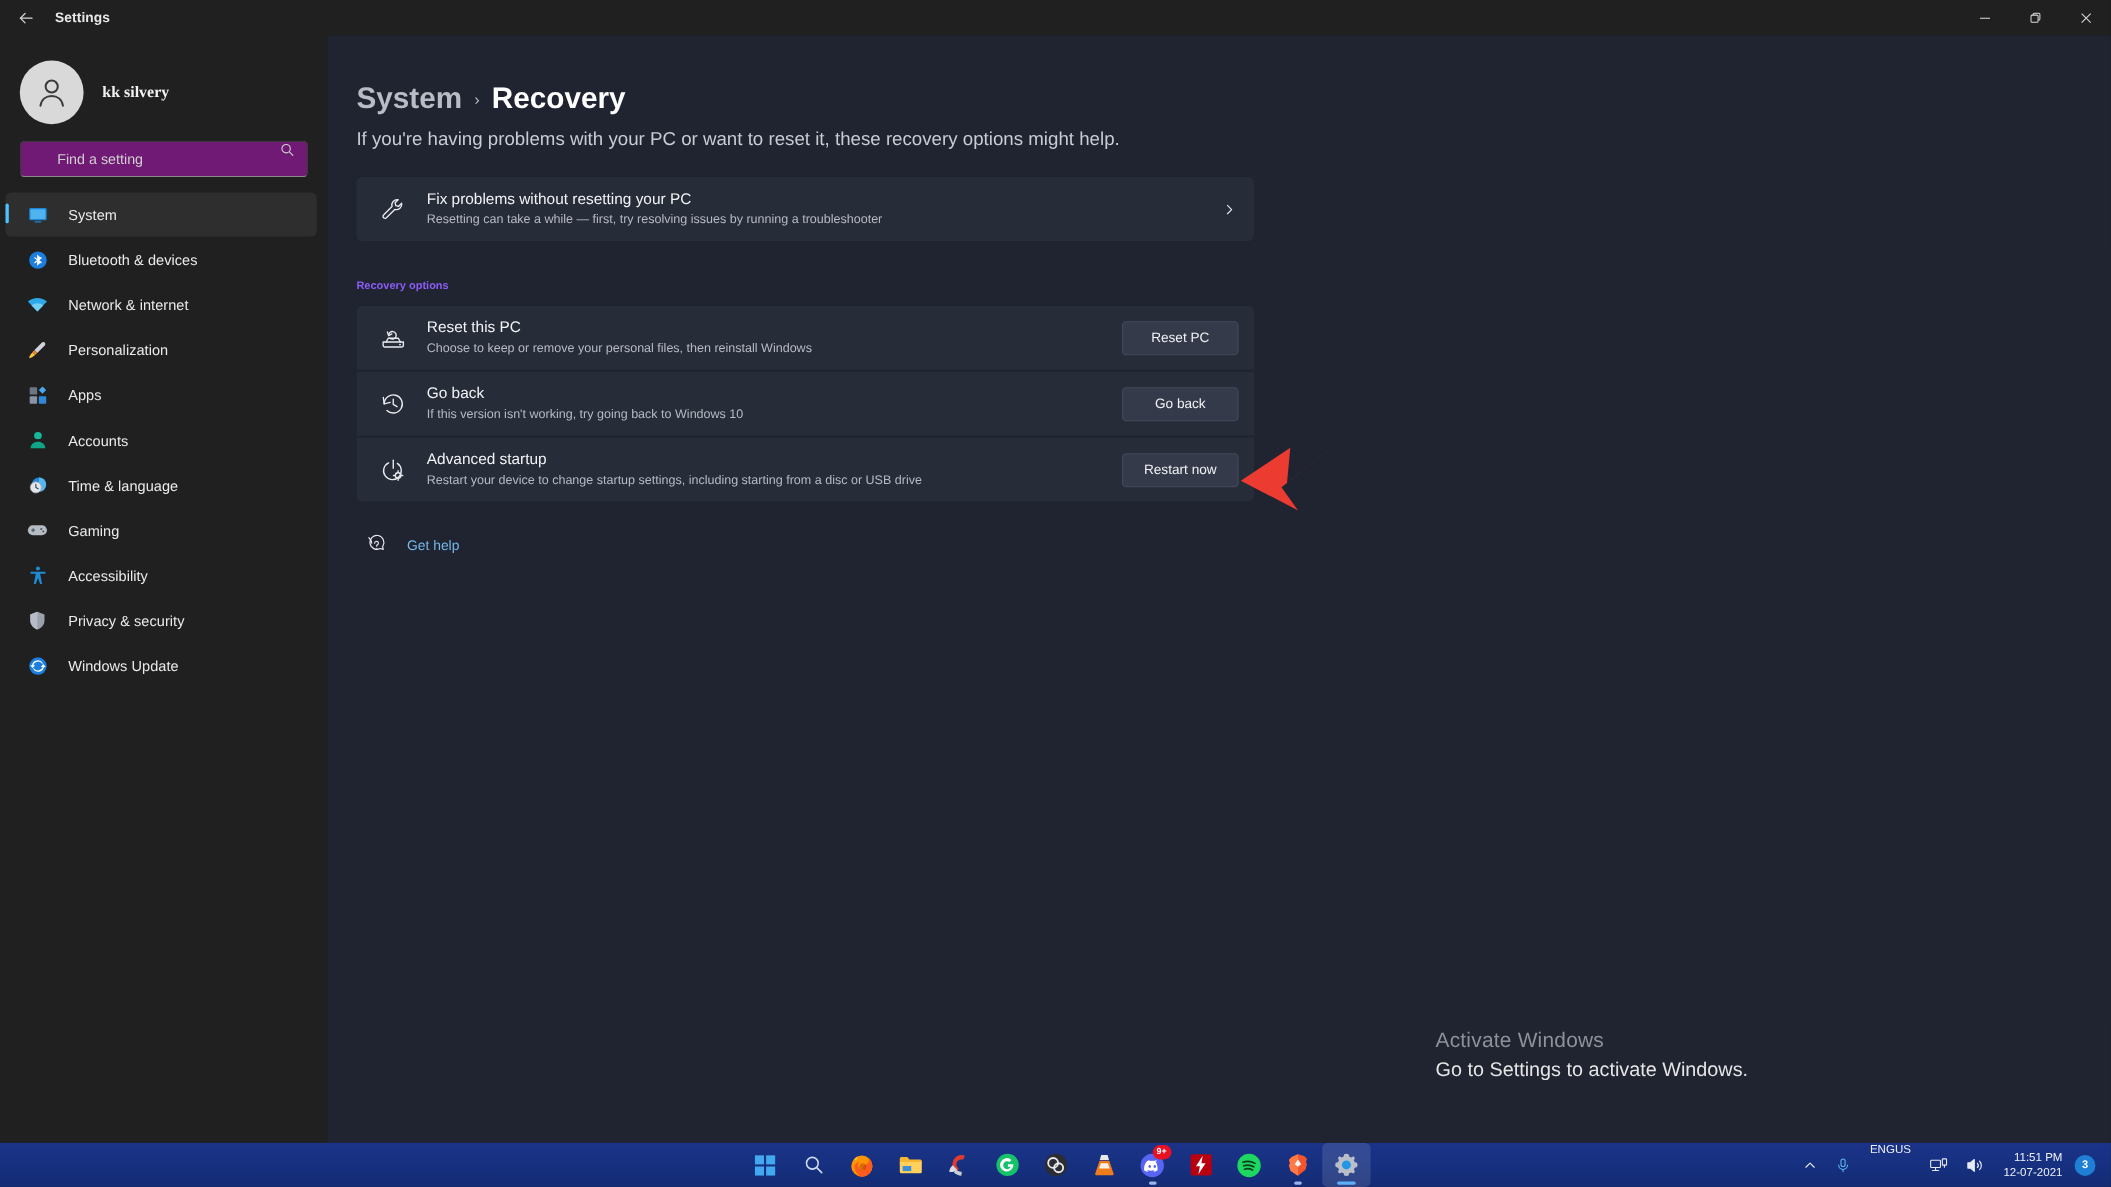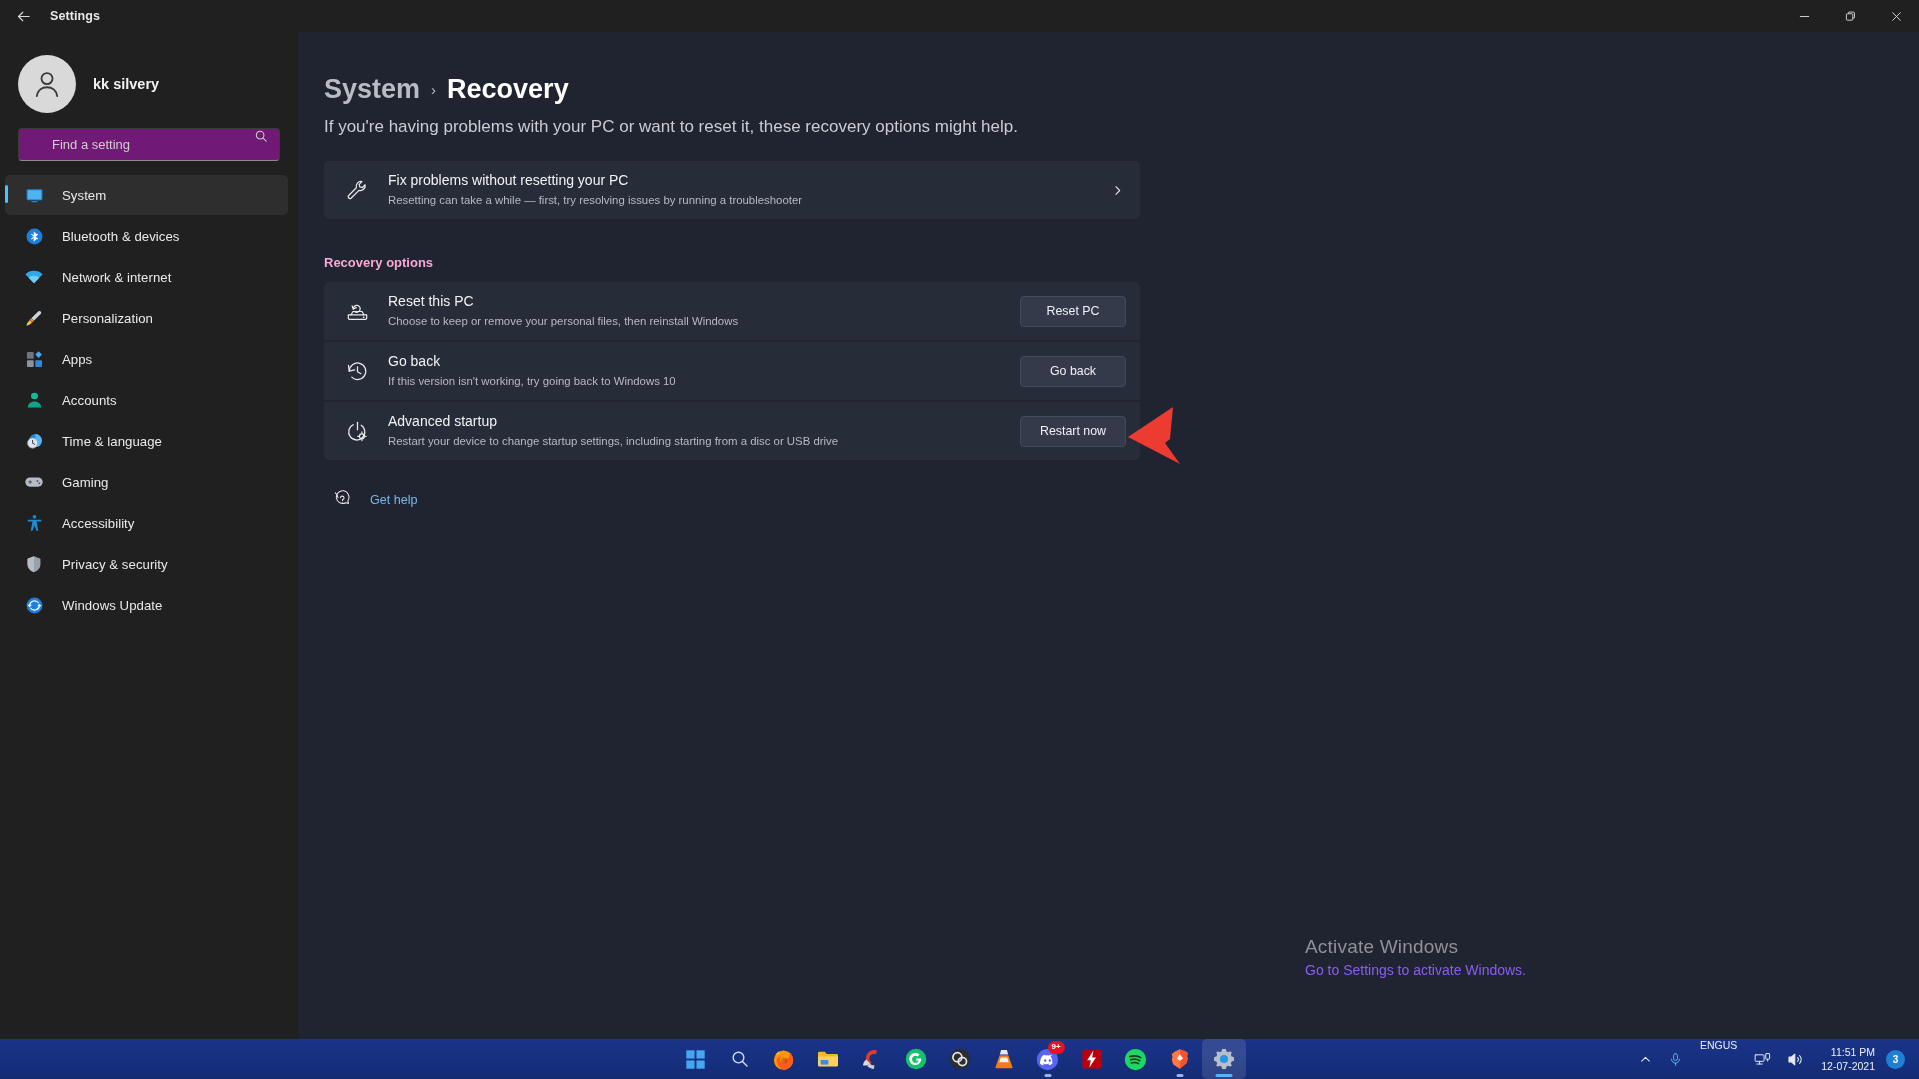--- a/index.html
+++ b/index.html
@@ -45,20 +45,21 @@
   .sidebar {
     position: absolute; top: 32px; left: 0;
     width: 298px; height: 1007px;
     background: #202020;
     z-index: 20;
   }
   .profile {
     display: flex; align-items: center;
     padding: 18px 0 0 18px;
     height: 86px;
+    font-family: Liberation Serif, serif;
   }
   .avatar {
     width: 58px; height: 58px; border-radius: 50%;
     background: #d9d9d9;
     display: flex; align-items: center; justify-content: center;
     flex-shrink: 0;
   }
   .avatar svg { display:block; }
   .profile-name {
     margin-left: 17px; color: #f2f2f2;
@@ -152,21 +153,21 @@
   .c-text { flex: 1; padding: 10px 0; }
   .c-title { color: #f2f3f5; font-size: 14px; line-height: 1.35; }
   .c-desc { color: #b6bac3; font-size: 11.4px; margin-top: 3px; line-height: 1.4; }
   .c-chevron {
     width: 46px; display:flex; align-items:center; justify-content:center;
     color: #e3e4e8; font-size: 13px;
   }
 
   .section-title {
     margin-top: 36px;
-    color: #f9a8d4; font-size: 13px; font-weight: 600;
+    color: #8b5cf6; font-size: 10px; font-weight: 600;
   }
 
   .opt-group {
     margin-top: 12px;
     width: 816px;
     border-radius: 5px;
     overflow: hidden;
   }
   .opt-row {
     background: #272c39;
@@ -207,21 +208,21 @@
   }
 
   
   .watermark {
     position: absolute;
     left: 1597px; top: 936px;
     z-index: 10;
     user-select: none;
   }
   .wm-title { color: #8e9199; font-size: 19px; font-weight: 400; letter-spacing: .2px; }
-  .wm-sub { color: #8b5cf6; font-size: 14px; margin-top: 4px; }
+  .wm-sub { color: #e5e5e5; font-size: 18px; margin-top: 4px; }
 
   
   .taskbar {
     position: absolute; bottom: 0; left: 0;
     width: 1919px; height: 40px;
     background: linear-gradient(180deg, #1b3388 0%, #16307f 55%, #142b74 100%);
     display: flex; align-items: center;
     z-index: 50;
   }
   .tb-center {

